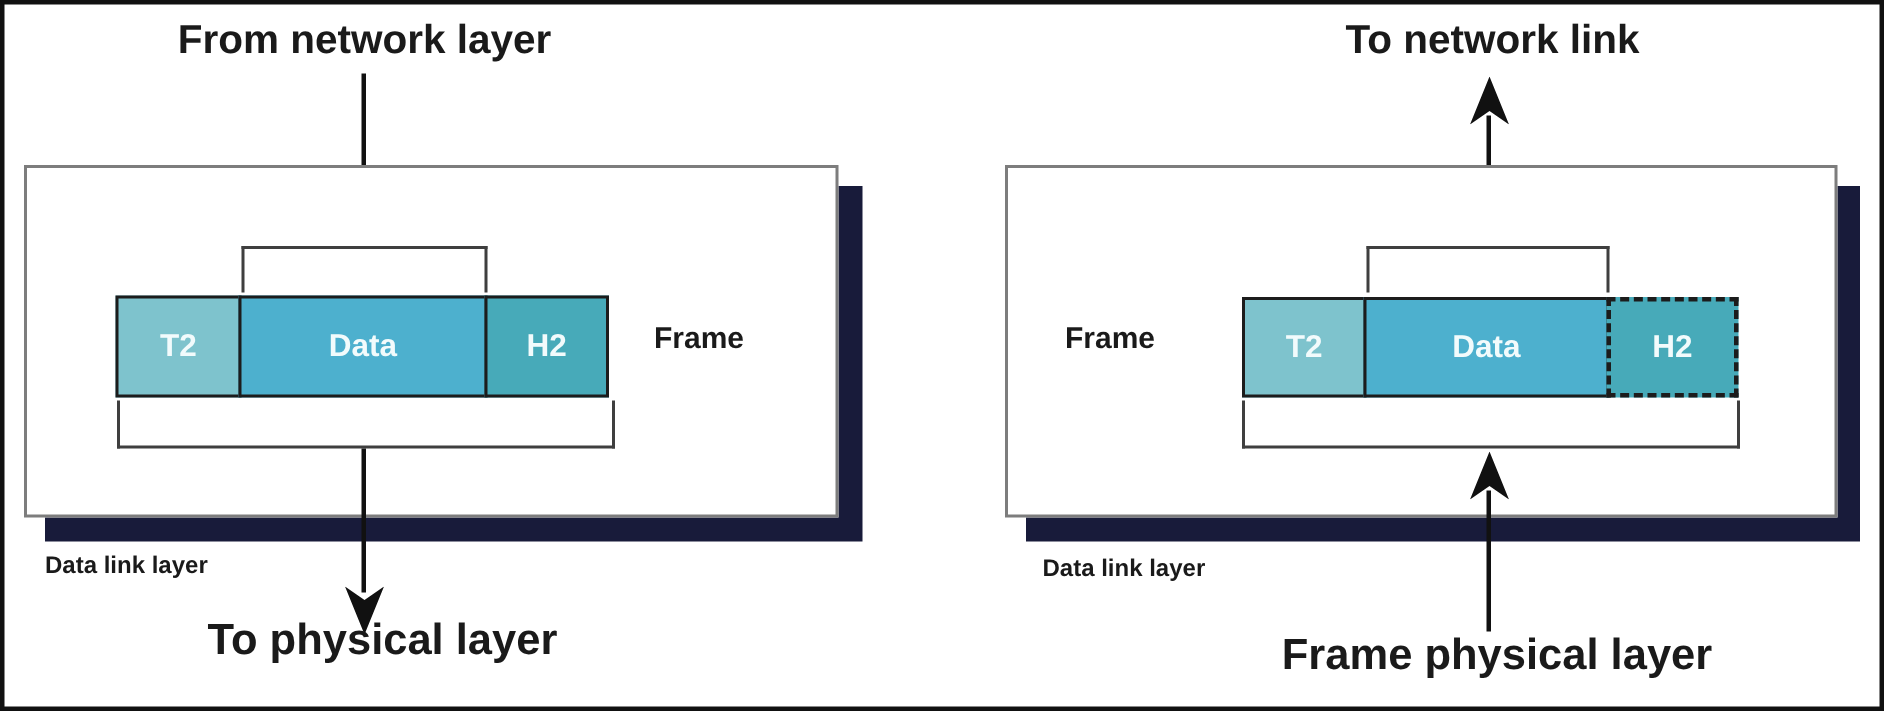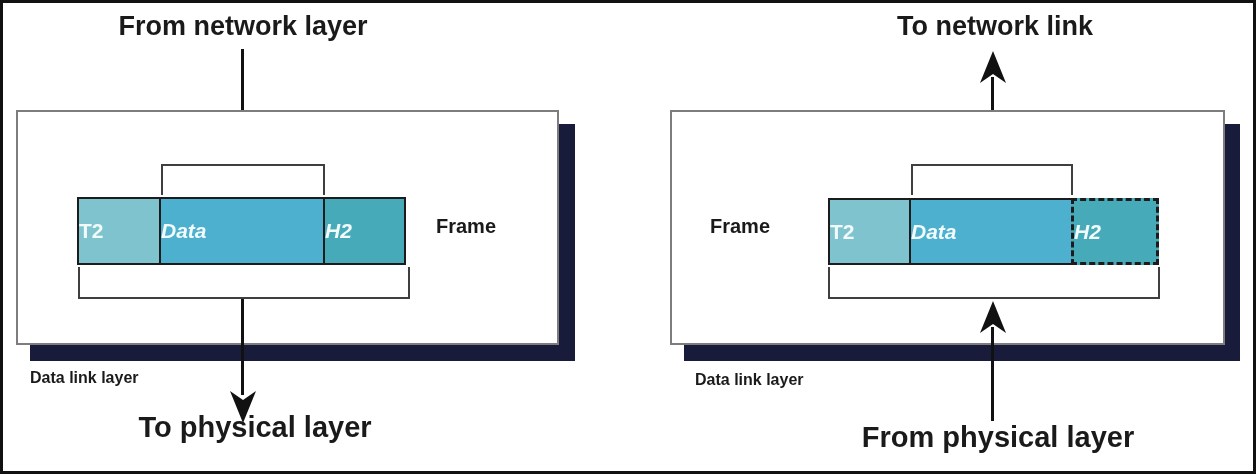--- a/index.html
+++ b/index.html
@@ -16,24 +16,24 @@
 
   .shadow { position:absolute; background:#181b3a; }
   .paperbox { position:absolute; background:#ffffff; border:2px solid #7d7d7d; box-sizing:border-box; }
 
   .bracket-top { position:absolute; border:2px solid #3f3f3f; border-bottom:none; box-sizing:border-box; }
   .bracket-bottom { position:absolute; border:2px solid #3f3f3f; border-top:none; box-sizing:border-box; }
 
   .bar { position:absolute; display:flex; }
   .seg {
     box-sizing:border-box; border:2px solid #1c1c1c; display:flex;
-    align-items:center; justify-content:flex-start;
+    align-items:center; justify-content:center;
     color:#f2fbfc; font-weight:bold; font-size:21px;
   }
-  .seg + .seg { margin-left:-2px;font-style:italic; }
+  .seg + .seg { margin-left:-2px; }
   .seg-t2 { background:#7ec3cd; }
   .seg-data { background:#4db0ce; }
   .seg-h2 { background:#47aab9; }
   .seg-dashed { border:3px dashed #1c1c1c; }
 
   .aline { position:absolute; width:3px; background:#111; }
   .ahead { position:absolute; width:26px; height:32px; background:#111; }
   .ahead-down { clip-path:polygon(0 0, 50% 28%, 100% 0, 50% 100%); }
   .ahead-up { clip-path:polygon(50% 0, 100% 100%, 50% 72%, 0 100%); }
 </style>
@@ -102,16 +102,16 @@
       </div>
     </div>
 
     <div class="bracket-bottom" style="left:825px; top:264px; width:332px; height:32px;"></div>
 
     <div class="aline" style="left:988px; top:324px; height:94px;"></div>
     <div class="ahead ahead-up" style="left:977px; top:298px;"></div>
 
     <div class="lbl layer-lbl" style="left:692px; top:368px;">Data link layer</div>
 
-    <div class="lbl bottom-lbl" style="left:995px; top:418px;">From physical layer</div>
+    <div class="lbl bottom-lbl" style="left:995px; top:418px;">Frame physical layer</div>
   </div>
 
 </div>
 
 </body></html>

